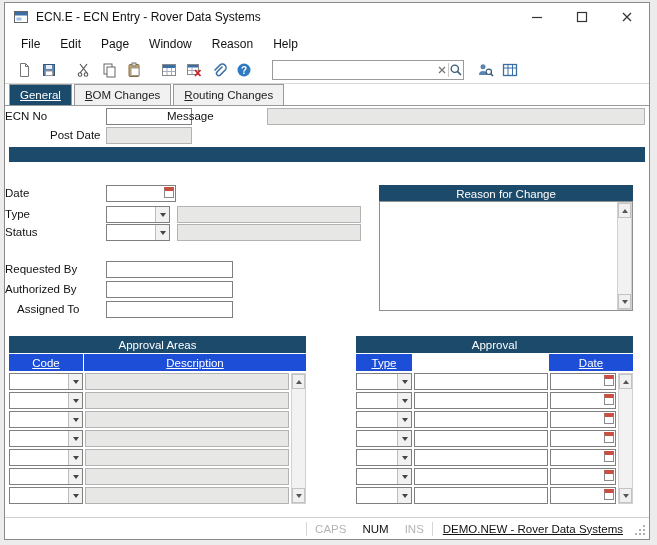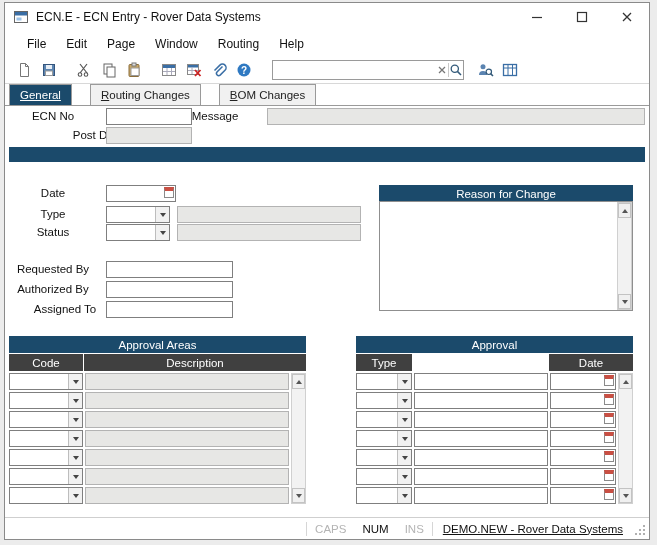--- a/index.html
+++ b/index.html
@@ -9,43 +9,43 @@
   .window { position:absolute; left:4px; top:2px; width:646px; height:538px; background:#fff; border:1px solid #8a8a8a; }
 
   
   .titlebar { height:28px; display:flex; align-items:center; padding-left:8px; background:#fff; }
   .app-icon { width:16px; height:16px; margin-right:7px; display:flex; align-items:center; }
   .title { font-size:12px; color:#111; }
   .caption-btns { margin-left:auto; display:flex; height:100%; }
   .cap { width:45px; height:100%; display:flex; align-items:center; justify-content:center; cursor:default; }
 
   
-  .menubar { height:26px; display:flex; align-items:center; padding-left:12px; background:#fff; }
+  .menubar { height:26px; display:flex; align-items:center; padding-left:6px; background:#fff; }
   .menu-item { padding:4px 10px; font-size:12px; color:#111; }
 
   
   .toolbar { height:27px; display:flex; align-items:center; padding-left:8px; background:#fff; border-bottom:1px solid #d8d8d8; }
   .tbtn { width:22px; height:22px; display:flex; align-items:center; justify-content:center; margin-right:3px; }
   .tb-gap { width:10px; }
   .search-wrap { margin-left:14px; width:192px; height:20px; border:1px solid #9a9a9a; background:#fff; display:flex; align-items:center; }
   .search-input { flex:1; border:none; outline:none; height:16px; font-family:"Liberation Sans",sans-serif; font-size:11.5px; padding:0 4px; }
   .sbtn { width:18px; height:18px; display:flex; align-items:center; justify-content:center; }
   .ssep { width:1px; height:14px; background:#c9c9c9; }
 
   
   .tabstrip { height:22px; display:flex; align-items:flex-end; padding-left:4px; background:#fff; border-bottom:1px solid #9a9a9a; }
-  .tab { display:flex; align-items:center; padding:0 10px; height:21px; border:1px solid #9a9a9a; border-bottom:none; margin-right:18px; background:#f1f1f1; color:#222; font-size:11.5px; }
+  .tab { display:flex; align-items:center; padding:0 10px; height:21px; border:1px solid #9a9a9a; border-bottom:none; margin-right:2px; background:#f1f1f1; color:#222; font-size:11.5px; }
   .tab .tlabel { display:block; }
   .tab.active { background:#1b4a6b; color:#fff; }
   .tab.active .tlabel { text-decoration:underline; }
   .tab:not(.active) .tlabel::first-letter { text-decoration:underline; }
 
   
   .content { position:relative; height:411px; background:#fff; font-size:11.5px; }
-  .flabel { position:absolute; width:96px; text-align:center; color:#111; }
+  .flabel { position:absolute; width:96px; text-align:left; color:#111; }
   input.fld, .fld { position:absolute; height:17px; border:1px solid #7f7f7f; background:#fff; font-family:"Liberation Sans",sans-serif; font-size:11.5px; padding:0 3px; outline:none; }
   .ro { background:#e7e7e5 !important; border:1px solid #b3b3b3 !important; }
   .divider { position:absolute; left:4px; top:41px; width:636px; height:15px; background:#1b4a6b; }
 
   .navy-head { position:absolute; height:17px; background:#1b4a6b; color:#fff; display:flex; align-items:center; justify-content:center; font-size:11.5px; }
 
   
   .combo { position:relative; background:#fff; border:1px solid #7f7f7f; height:17px; }
   .combo::before { content:""; position:absolute; right:0; top:0; bottom:0; width:13px; background:#f1f1f1; border-left:1px solid #bdbdbd; }
   .combo::after { content:""; position:absolute; right:3px; top:6px; border-left:3.5px solid transparent; border-right:3.5px solid transparent; border-top:4px solid #444; }
@@ -59,21 +59,21 @@
   .reason-text { position:absolute; left:0; top:0; right:15px; bottom:0; padding:2px 4px; outline:none; }
 
   
   .vscroll { position:absolute; width:15px; background:#f2f2f2; border:1px solid #d0d0d0; display:flex; flex-direction:column; justify-content:space-between; }
   .sarr { height:15px; width:100%; background:#f0f0f0; border:1px solid #c3c3c3; display:flex; align-items:center; justify-content:center; }
   .tri-up { width:0; height:0; border-left:3.5px solid transparent; border-right:3.5px solid transparent; border-bottom:4px solid #555; }
   .tri-down { width:0; height:0; border-left:3.5px solid transparent; border-right:3.5px solid transparent; border-top:4px solid #555; }
   .reason-scroll { right:0; top:0; height:100%; }
 
   
-  .colhead { position:absolute; height:17px; background:#404040; color:#fff; display:flex; align-items:center; justify-content:center; font-size:11.5px; }
+  .colhead { position:absolute; height:17px; background:#1d4ed8; color:#fff; display:flex; align-items:center; justify-content:center; font-size:11.5px;text-decoration:underline; }
   .rows { position:absolute; }
   .grid-row { display:flex; height:17px; margin-bottom:2px; }
   .grid-row .combo { flex:none; }
   .cell-in { height:17px; border:1px solid #7f7f7f; background:#fff; font-family:"Liberation Sans",sans-serif; font-size:11.5px; padding:0 3px; outline:none; }
   .date-cell { position:relative; height:17px; }
   .date-cell input { width:100%; height:100%; }
 
   
   .statusbar { position:absolute; left:0; right:0; bottom:0; height:22px; border-top:1px solid #cfcfcf; background:#fff; display:flex; align-items:center; font-size:11.5px; }
   .sb-spacer { flex:1; }
@@ -114,21 +114,21 @@
           </svg>
         </div>
     </div>
   </div>
 
   <div class="menubar">
     <span class="menu-item">File</span>
     <span class="menu-item">Edit</span>
     <span class="menu-item">Page</span>
     <span class="menu-item">Window</span>
-    <span class="menu-item">Routing</span>
+    <span class="menu-item">Reason</span>
     <span class="menu-item">Help</span>
   </div>
 
   <div class="toolbar">
     <div class="tbtn">
       <svg width="16" height="16">
           <path d="M4.5 1.5 h5 l3 3 v10 h-8 z" fill="#fff" stroke="#777"></path>
           <path d="M9.5 1.5 v3 h3" fill="none" stroke="#777"></path>
         </svg>
     </div>
@@ -222,24 +222,24 @@
           <line x1="10.5" y1="2.5" x2="10.5" y2="13.5" stroke="#3a6ea5"></line>
         </svg>
     </div>
   </div>
 
   <div class="tabstrip">
     <div class="tab active">
         <span class="tlabel">General</span>
       </div>
     <div class="tab">
+        <span class="tlabel">BOM Changes</span>
+      </div>
+    <div class="tab">
         <span class="tlabel">Routing Changes</span>
-      </div>
-    <div class="tab">
-        <span class="tlabel">BOM Changes</span>
       </div>
   </div>
 
   <div class="content">
 
     <div class="flabel" style="left:0; top:4px;">ECN No</div>
     <input class="fld" style="left: 101px; top: 2px; width: 86px;" value="">
     <div class="flabel" style="left:162px; top:4px;">Message</div>
     <input class="fld ro" style="left: 262px; top: 2px; width: 378px;" readonly="" value="">
 

